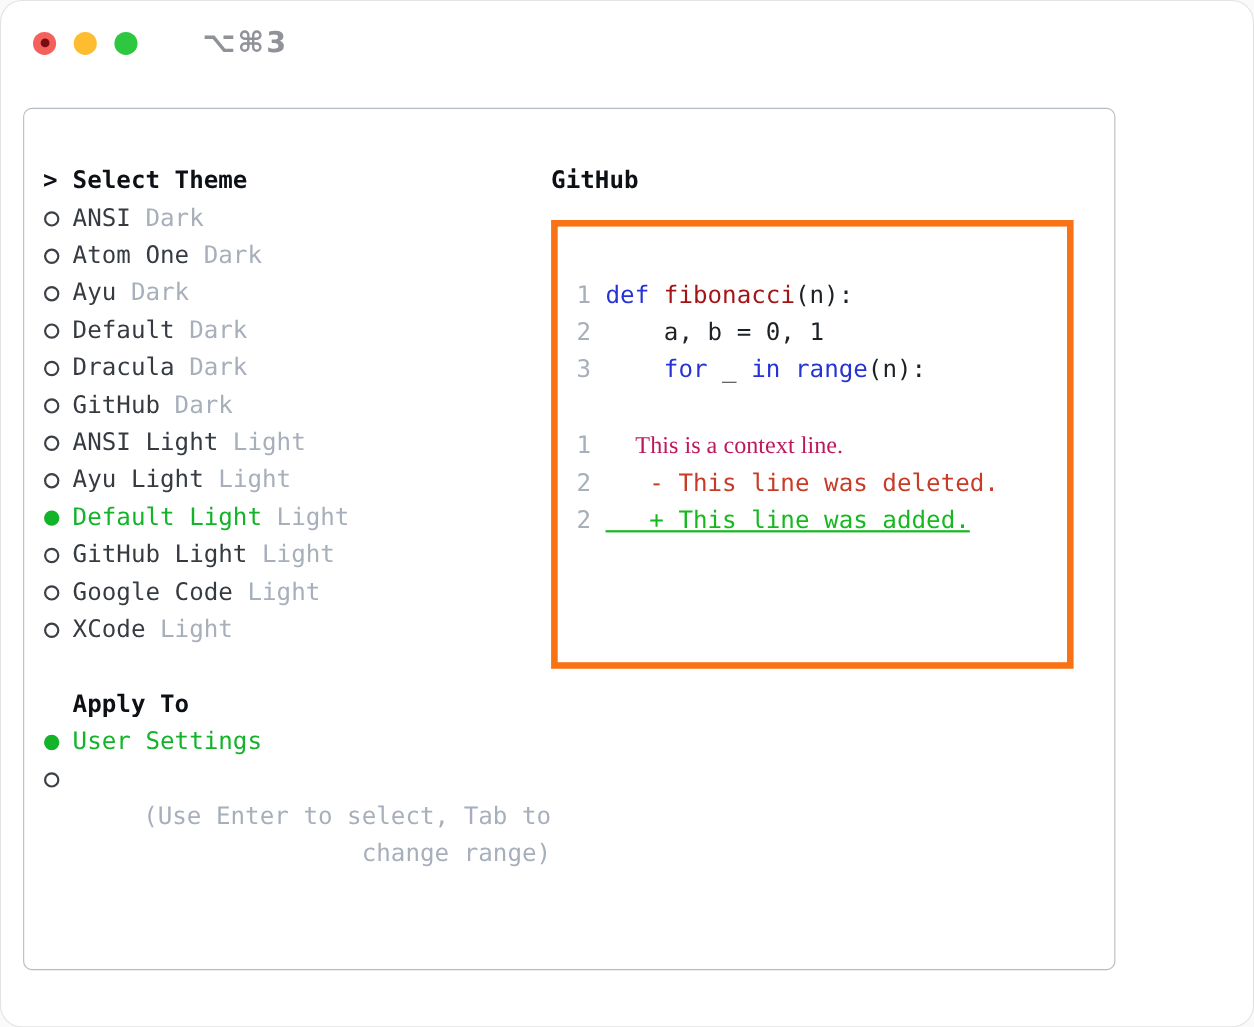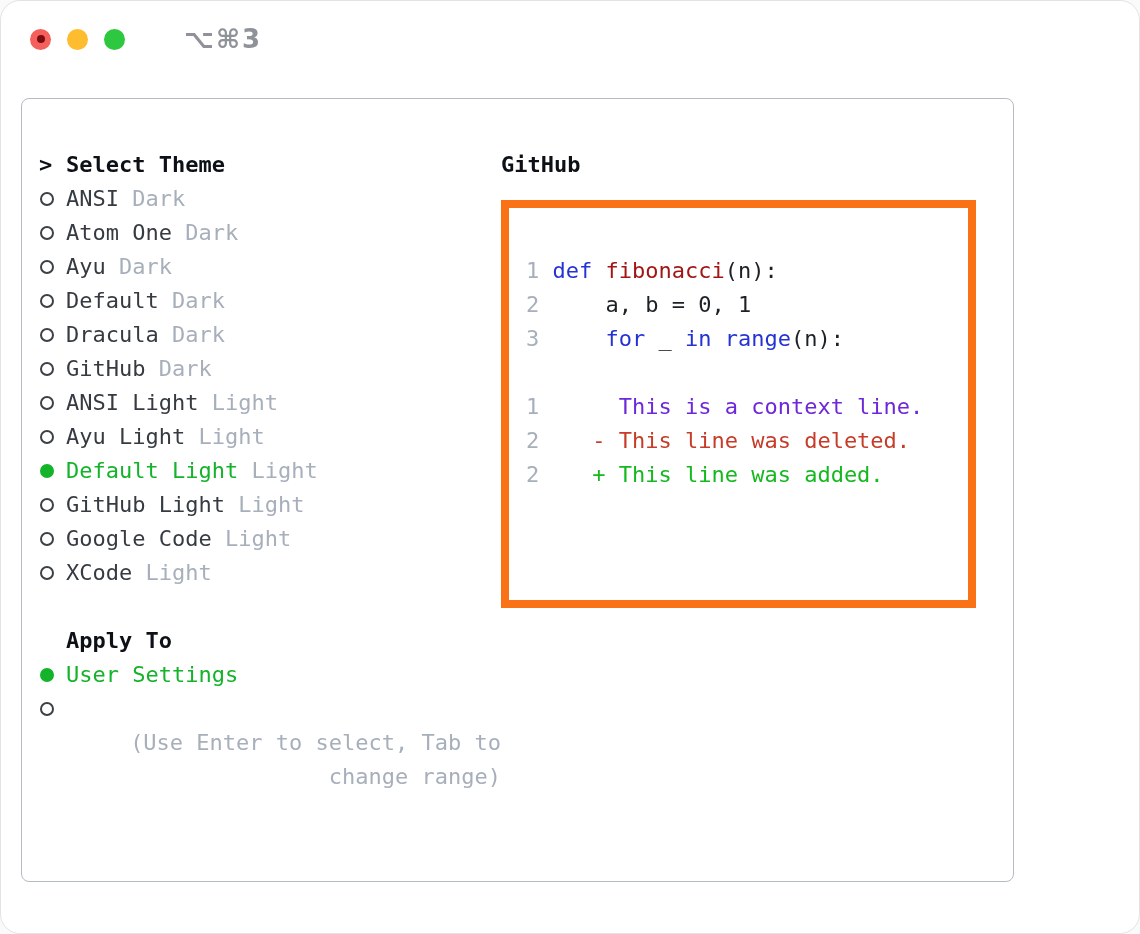--- a/index.html
+++ b/index.html
@@ -77,32 +77,32 @@
   .item-variant { color: #a7afbb; }
   .gap { height: 34px; }
 
   .hint { color: #a7afbb; white-space: pre; text-align: right; }
 
   
   .preview-heading { font-weight: 700; color: #0d1116; line-height: 34px; }
   .preview-box {
     margin-top: 18px;
     width: 475px; height: 408px;
-    border: 8px solid #f97316;
+    border: 6px solid #f97316;
     padding: 46px 0 0 17px;
     background: #fff;
   }
   .pline { white-space: pre; line-height: 34px; font-size: 22px; }
   .lnum { display: inline-block; width: 2ch; color: #a7afbb; white-space: pre; }
   .tok-kw   { color: #2533d4; }
   .tok-fn   { color: #a31515; }
   .tok-code { color: #1c2126; }
-  .tok-ctx  { color: #6d28d9; }
+  .tok-ctx  { color: #be185d; font-family: Liberation Serif, serif; }
   .tok-del  { color: #c63c28; }
-  .tok-add  { color: #16b81f; }
+  .tok-add  { color: #16b81f; text-decoration: underline; }
 </style>
 </head>
 <body>
 
 <div class="window">
 
   <div class="titlebar">
     <span class="dot red">
         <span class="inner-dot"></span>
       </span>

